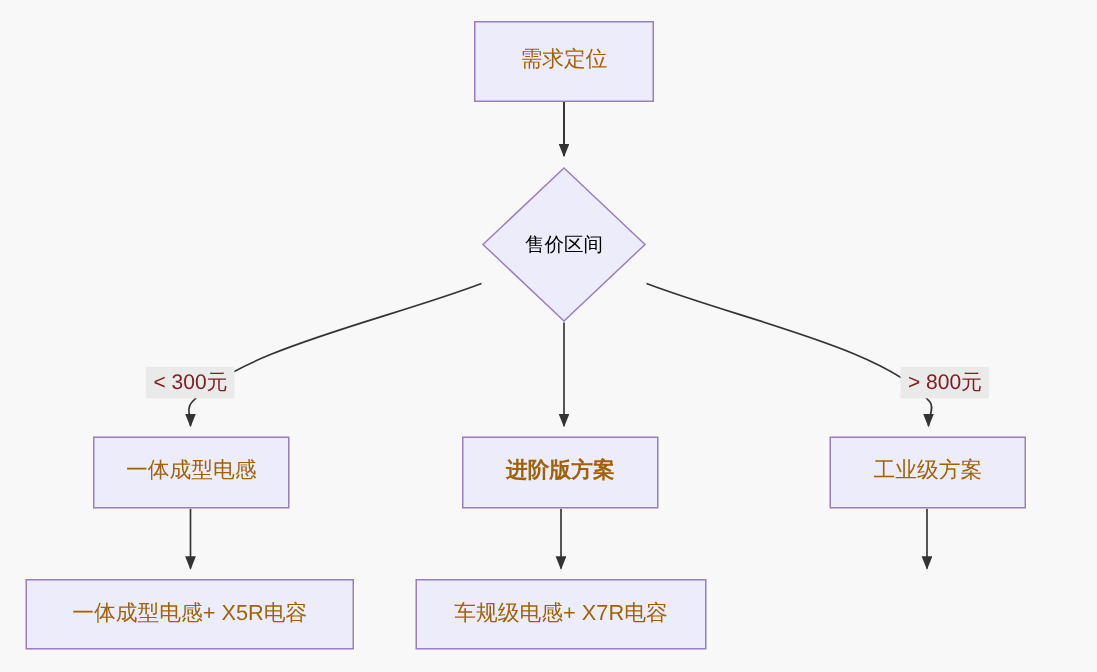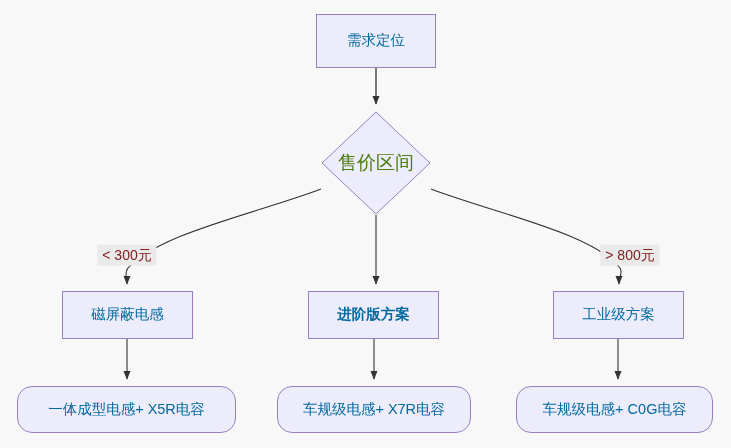--- a/index.html
+++ b/index.html
@@ -27,49 +27,49 @@
     pointer-events: none;
   }
   .node {
     position: absolute;
     box-sizing: border-box;
     background: #ececfb;
     border: 1px solid #9a7fc0;
     display: flex;
     align-items: center;
     justify-content: center;
-    color: #0369a1;
+    color: #a16207;
     font-size: 14.5px;
     line-height: 1.2;
     white-space: nowrap;
   }
   .node.rounded {
-    border-radius: 15px;
+    border-radius: 0;
   }
   .diamond-wrap {
     position: absolute;
     width: 110px;
     height: 104px;
   }
   .diamond-wrap svg {
     position: absolute;
     left: 0;
     top: 0;
   }
   .diamond-label {
     position: absolute;
     left: 0;
     top: 0;
     width: 110px;
     height: 104px;
     display: flex;
     align-items: center;
     justify-content: center;
-    color: #4d7c0f;
-    font-size: 19px;
+    color: #000000;
+    font-size: 13px;
     white-space: nowrap;
   }
   .edge-label {
     position: absolute;
     background: #eaeaea;
     color: #7f1d1d;
     font-size: 14px;
     line-height: 1.35;
     padding: 1px 5px;
     white-space: nowrap;
@@ -121,39 +121,36 @@
   </div>
 
   <div class="diamond-wrap" id="node-price">
     <svg width="110" height="104" viewBox="0 0 110 104">
       <polygon points="55,1 109,52 55,103 1,52" fill="#ececfb" stroke="#9a7fc0" stroke-width="1"></polygon>
     </svg>
     <div class="diamond-label">售价区间</div>
   </div>
 
   <div class="node" id="node-basic">
-    <span>磁屏蔽电感</span>
+    <span>一体成型电感</span>
   </div>
 
   <div class="node" id="node-advanced">
     <span>进阶版方案</span>
   </div>
 
   <div class="node" id="node-industrial">
     <span>工业级方案</span>
   </div>
 
   <div class="node rounded" id="node-basic-parts">
     <span>一体成型电感+ X5R电容</span>
   </div>
 
   <div class="node rounded" id="node-advanced-parts">
     <span>车规级电感+ X7R电容</span>
   </div>
 
-  <div class="node rounded" id="node-industrial-parts">
-    <span>车规级电感+ C0G电容</span>
-  </div>
 
   <div class="edge-label" id="label-low">&lt; 300元</div>
   <div class="edge-label" id="label-high">&gt; 800元</div>
 
 </div>
 
 </body></html>

